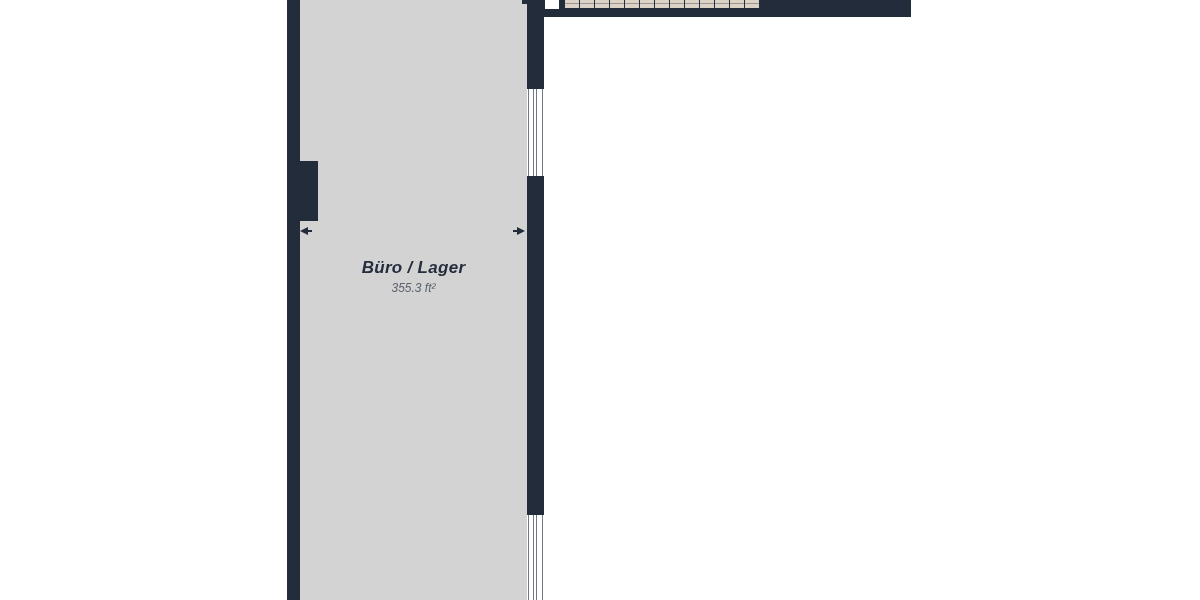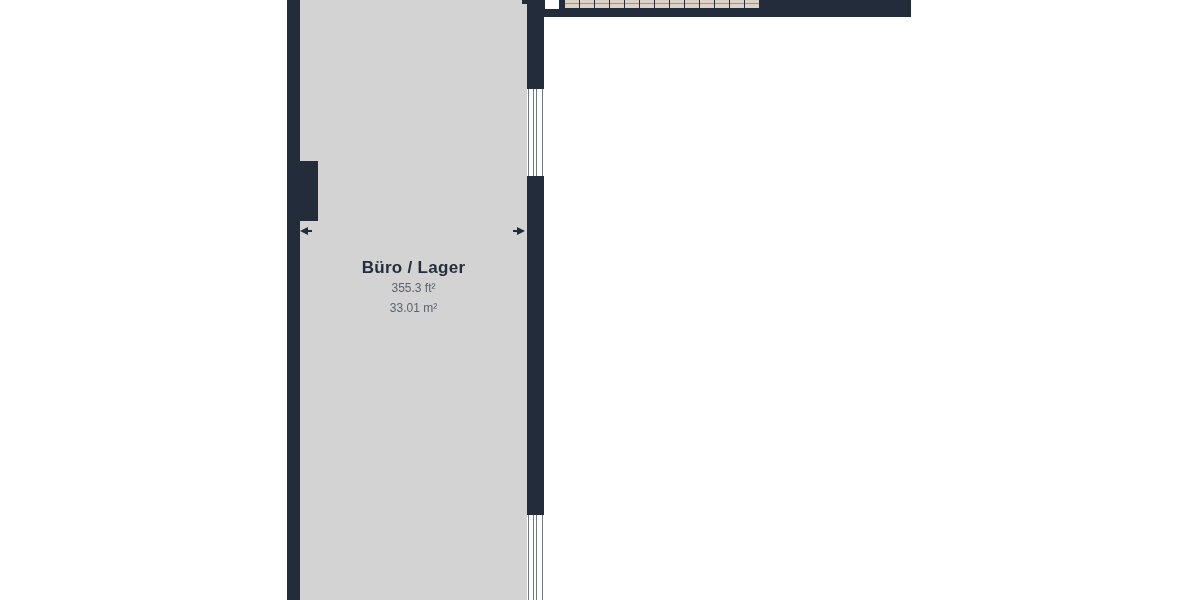--- a/index.html
+++ b/index.html
@@ -1,16 +1,16 @@
 <!DOCTYPE html>
 <html style="--wall: #222c3a; --room-fill: #d3d3d3; --stair-tread: #dbd1c5; --room-label: #242e3d; --area-text: #5a626e; --window-pane-line: #707a86; --canvas-background: #ffffff;"><head>
 <meta charset="utf-8">
 <style>
   html,body{margin:0;padding:0;background:#fff;font-family:"Liberation Sans",sans-serif;}
-  .canvas{position:relative;width:1200px;height:600px;background:var(--canvas-background,#fff);overflow:hidden;}
+  .canvas{position:relative;width:1200px;height:600px;background:var(--canvas-background,#fff);overflow:hidden;font-style:italic;}
   .abs{position:absolute;}
 
   
   .room-fill{left:300px;top:0;width:227px;height:600px;background:var(--room-fill,#d3d3d3);}
   .left-wall{left:287px;top:0;width:13px;height:600px;background:var(--wall,#222c3a);}
   .wall-pillar{left:300px;top:161px;width:18px;height:60px;background:var(--wall,#222c3a);}
   .right-wall-upper{left:527px;top:0;width:17px;height:89px;background:var(--wall,#222c3a);}
   .right-wall-mid{left:527px;top:176px;width:17px;height:339px;background:var(--wall,#222c3a);}
   .wall-stub{left:522px;top:0;width:5px;height:4px;background:var(--wall,#222c3a);}
 
@@ -93,16 +93,15 @@
     <span class="tail tail-left"></span>
   </div>
   <div class="abs dim-arrow dim-arrow-right">
     <span class="tri tri-right"></span>
     <span class="tail tail-right"></span>
   </div>
 
   <div class="abs room-label-block">
     <div class="room-name">Büro / Lager</div>
     <div class="room-area">355.3 ft²</div>
-    <div class="room-area">33.01 m²</div>
   </div>
 
 </div>
 
 </body></html>

